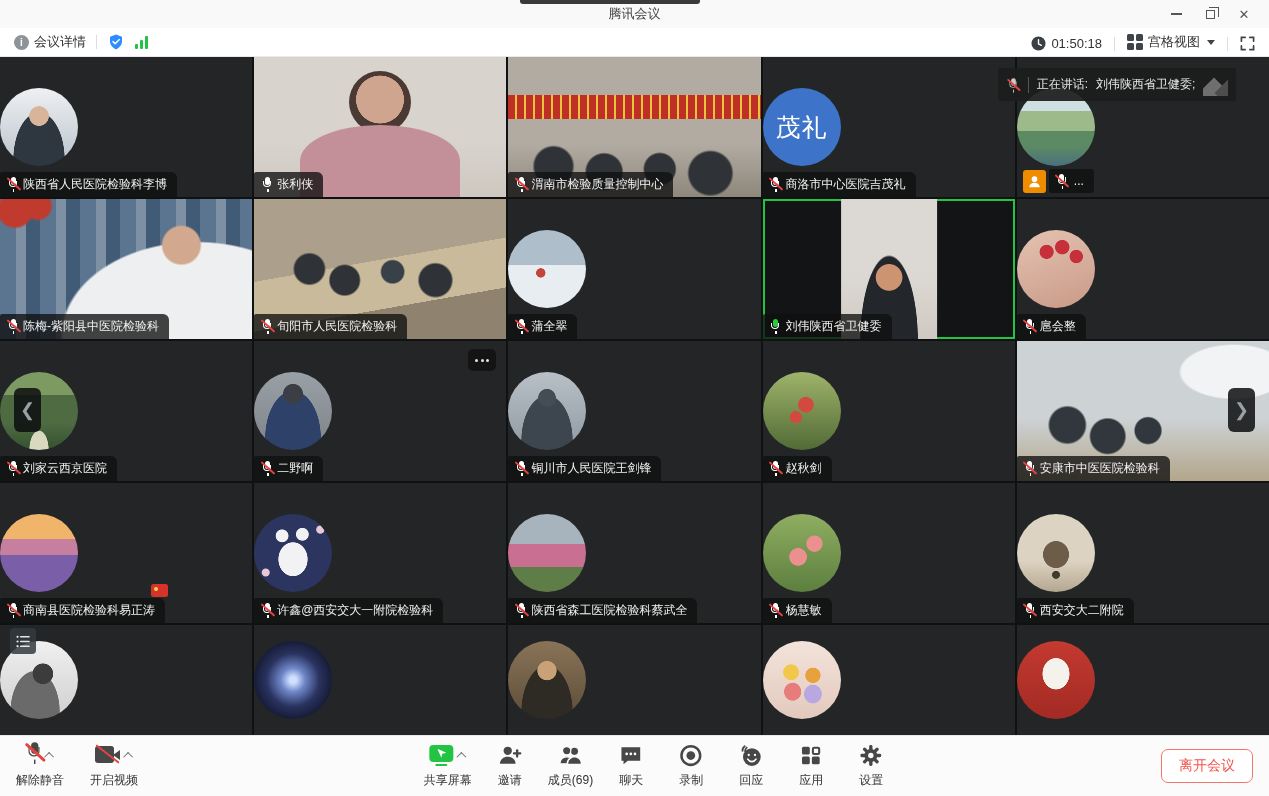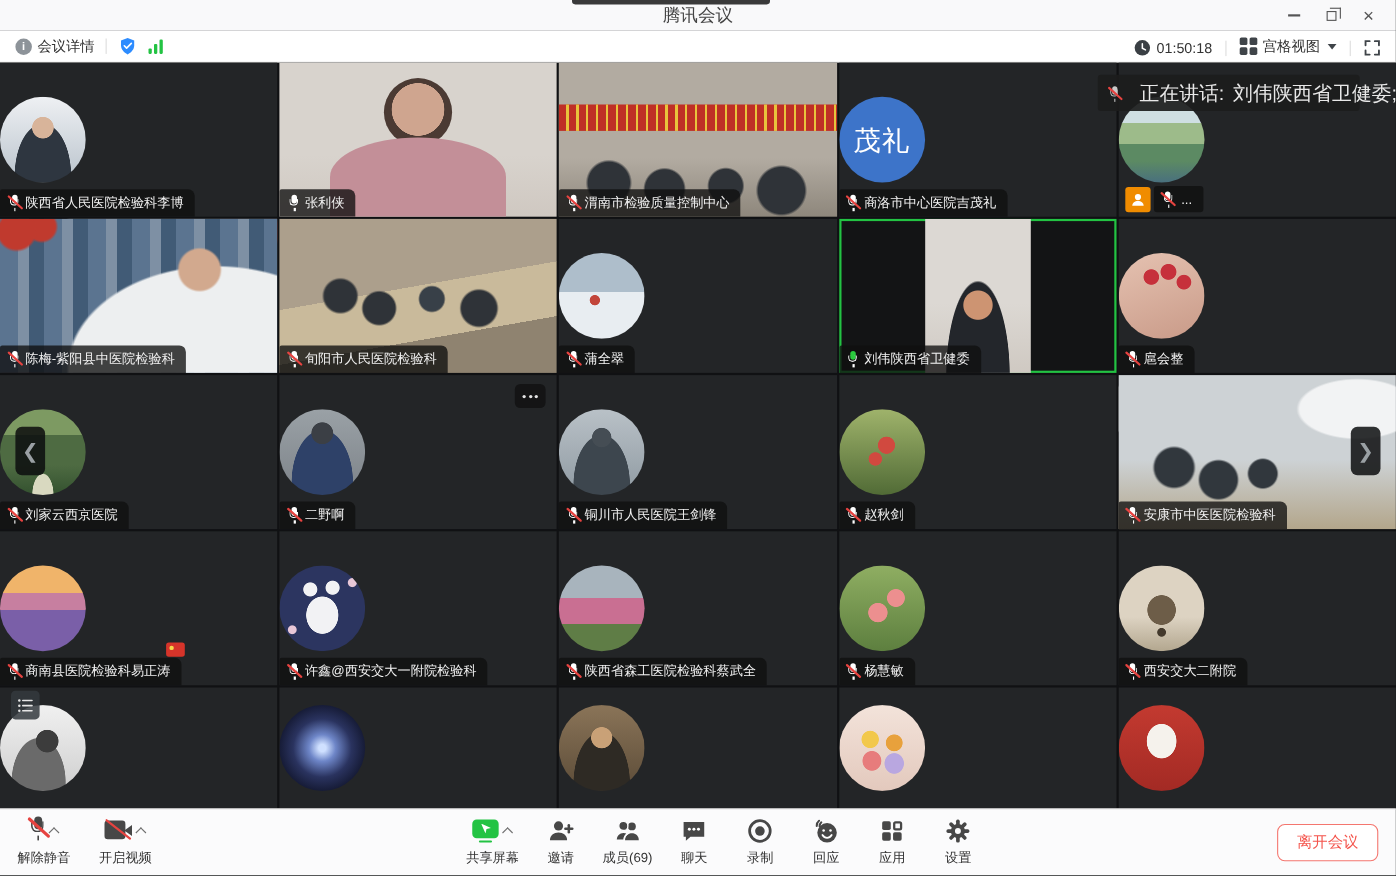--- a/index.html
+++ b/index.html
@@ -1,20 +1,20 @@
 <!DOCTYPE html>
 <html><head>
 <meta charset="utf-8">
 <style>
   *{margin:0;padding:0;box-sizing:border-box}
   html,body{width:1269px;height:796px;overflow:hidden;font-family:"Liberation Sans",sans-serif;background:#101113}
   
   .titlebar{position:relative;height:28px;background:#f9f9fa;display:flex;align-items:center;justify-content:center}
   .titlebar .peek{position:absolute;top:0;left:520px;width:180px;height:4px;background:#3a3a3a;border-radius:0 0 3px 3px}
-  .wtitle{font-size:16px;color:#444}
+  .wtitle{font-size:13px;color:#444}
   .wctrls{position:absolute;right:8px;top:0;height:28px;display:flex;align-items:center}
   .wbtn{width:34px;height:28px;display:flex;align-items:center;justify-content:center;cursor:pointer}
   .wmin i{display:block;width:11px;height:1.5px;background:#555}
   .wmax i{display:block;position:relative;width:9px;height:9px;border:1.3px solid #555;background:transparent}
   .wmax i::before{content:"";position:absolute;left:2px;top:-4px;width:9px;height:9px;border:1.3px solid #555;border-left:none;border-bottom:none}
   .wclose{font-size:13px;color:#555}
   
   .subbar{height:29px;background:#ffffff;border-bottom:1px solid #e9e9e9;display:flex;align-items:center;padding:0 14px}
   .sb-left{display:flex;align-items:center;gap:10px}
   .sb-right{margin-left:auto;display:flex;align-items:flex-end;gap:12px}
@@ -81,21 +81,21 @@
   .t2{background:radial-gradient(circle at 18% 78%,#2f3338 0 8%,transparent 9%),radial-gradient(circle at 38% 82%,#2f3338 0 9%,transparent 10%),radial-gradient(circle at 60% 80%,#2f3338 0 8%,transparent 9%),radial-gradient(circle at 80% 83%,#2f3338 0 9%,transparent 10%),linear-gradient(180deg,#b2aba1 0 62%,#8e877c 100%)}
   .t2::before{content:"";position:absolute;left:0;right:0;top:27%;height:17%;background:repeating-linear-gradient(90deg,transparent 0 7px,#e8c33c 7px 9px),#bf2f26}
   .t5{background:radial-gradient(circle at 6% 8%,#c03a2e 0 6%,transparent 7%),radial-gradient(circle at 15% 5%,#c03a2e 0 5%,transparent 6%),radial-gradient(circle at 72% 33%,#d2a98e 0 9%,transparent 10%),radial-gradient(ellipse at 78% 98%,#edeff0 0 48%,transparent 49%),repeating-linear-gradient(90deg,#5b7490 0 16px,#7e90a4 16px 26px,#415b76 26px 40px)}
   .t6{background:radial-gradient(circle at 22% 50%,#2f3338 0 7%,transparent 8%),radial-gradient(circle at 36% 58%,#2f3338 0 8%,transparent 9%),radial-gradient(circle at 55% 52%,#384048 0 7%,transparent 8%),radial-gradient(circle at 72% 58%,#2f3338 0 8%,transparent 9%),linear-gradient(170deg,#ac9f8c 0 45%,#c9ba9b 45% 72%,#8f8370 72% 100%)}
   .t8strip{position:absolute;left:50%;top:0;transform:translateX(-50%);width:38%;height:100%;background:radial-gradient(circle at 50% 56%,#cd9472 0 14%,transparent 15%),radial-gradient(ellipse at 50% 102%,#23262b 0 42%,transparent 43%),linear-gradient(180deg,#dcd8d3 0 55%,#cfc9c2 100%)}
   .t14{background:radial-gradient(ellipse at 86% 22%,#f2f3f4 0 17%,transparent 18%),radial-gradient(circle at 20% 60%,#31373d 0 8%,transparent 9%),radial-gradient(circle at 36% 68%,#31373d 0 9%,transparent 10%),radial-gradient(circle at 52% 64%,#31373d 0 8%,transparent 9%),linear-gradient(180deg,#cdd2d5 0 55%,#b3a68b 100%)}
   
   .banner{position:absolute;left:998px;top:11px;width:238px;height:33px;background:rgba(28,28,28,.92);border-radius:3px;display:flex;align-items:center;padding:0 8px;gap:8px;z-index:5}
   .banner .mic{--c:#c9c9c9;transform:scale(.95)}
   .banner .vline{background:#555;height:16px}
-  .btext{font-size:18px;color:#e8e8e8;white-space:nowrap}
+  .btext{font-size:12px;color:#e8e8e8;white-space:nowrap}
   .mountains{margin-left:auto;position:relative;width:40px;height:22px;overflow:hidden}
   .mountains i{position:absolute;bottom:-8px;width:22px;height:22px;background:#6f6f6f;transform:rotate(45deg);display:block}
   .mountains i:nth-child(2){left:16px;background:#4d4d4d}
   .navarrow{position:absolute;width:27px;height:44px;background:rgba(12,13,14,.85);border:none;border-radius:6px;color:#9aa0a4;font-size:18px;display:flex;align-items:center;justify-content:center;cursor:pointer;z-index:5;font-family:"Liberation Sans",sans-serif}
   .navleft{left:14px;top:331px}
   .navright{right:14px;top:331px}
   .listbtn{position:absolute;left:10px;top:571px;width:26px;height:26px;border-radius:4px;background:rgba(52,58,62,.85);display:flex;align-items:center;justify-content:center;cursor:pointer;z-index:5}
   .listbtn svg{width:15px;height:13px}
   .morebtn{position:absolute;right:10px;top:8px;width:28px;height:22px;border-radius:5px;background:rgba(10,10,10,.6);display:flex;align-items:center;justify-content:center;gap:2.5px;cursor:pointer;z-index:3}
   .morebtn i{width:3px;height:3px;border-radius:50%;background:#e3e3e3;display:block}

